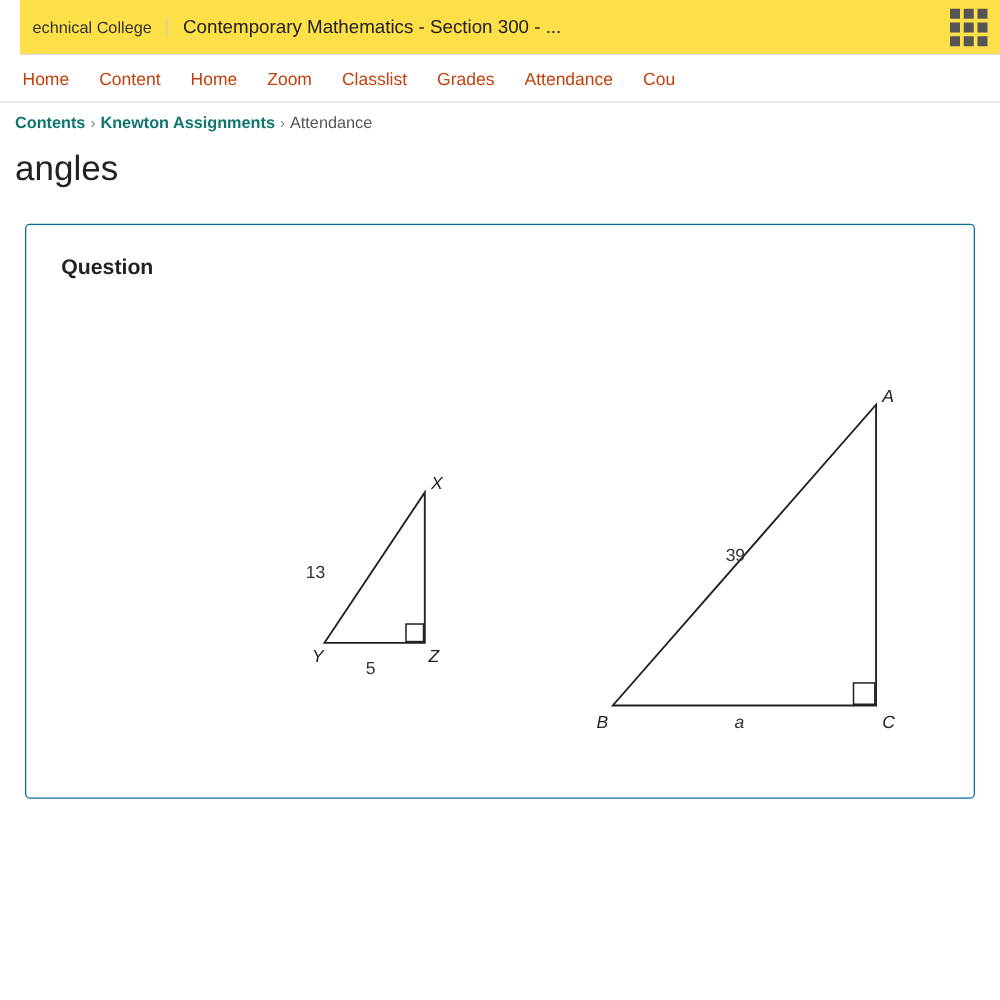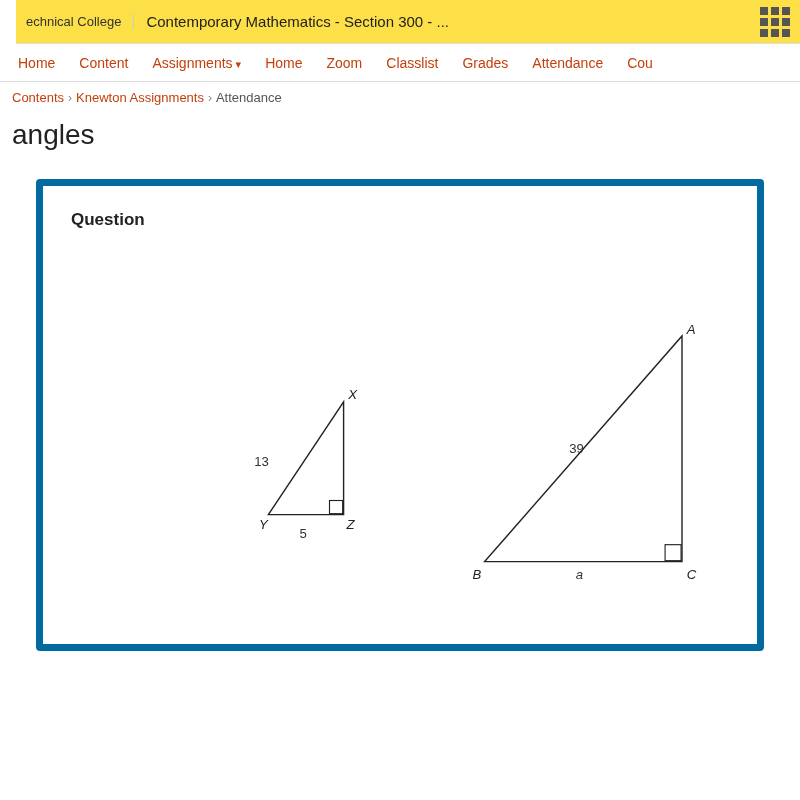--- a/index.html
+++ b/index.html
@@ -64,35 +64,35 @@
 
     
     .breadcrumb {
       padding: 8px 12px;
       font-size: 13px;
       color: #555;
       display: flex;
       align-items: center;
       gap: 4px;
     }
-    .breadcrumb a { color: #c2410c; text-decoration: none; }
+    .breadcrumb a { color: #0f766e; text-decoration: none; font-weight: bold; }
     .breadcrumb .sep { color: #888; font-size: 12px; }
 
     
     .page-title {
       font-size: 28px;
       font-weight: normal;
       color: #222;
       padding: 6px 12px 12px 12px;
     }
 
     
     .question-card {
-      margin: 16px 36px;
-      border: 7px solid #0369a1;
+      margin: 16px 20px;
+      border: 1px solid #0369a1;
       border-radius: 4px;
       padding: 24px 28px;
       background: #fff;
     }
     .question-label {
       font-size: 17px;
       font-weight: bold;
       color: #222;
       margin-bottom: 10px;
     }
@@ -129,21 +129,20 @@
       <span></span>
     <span></span>
       <span></span>
       <span></span>
   </div>
 </div>
 
 <div class="nav-bar">
   <div class="nav-item">Home</div>
   <div class="nav-item">Content</div>
-  <div class="nav-item has-arrow">Assignments</div>
   <div class="nav-item">Home</div>
   <div class="nav-item">Zoom</div>
   <div class="nav-item">Classlist</div>
   <div class="nav-item">Grades</div>
   <div class="nav-item">Attendance</div>
   <div class="nav-item">Cou</div>
 </div>
 
 <div class="breadcrumb">
   <a href="#">Contents</a>

